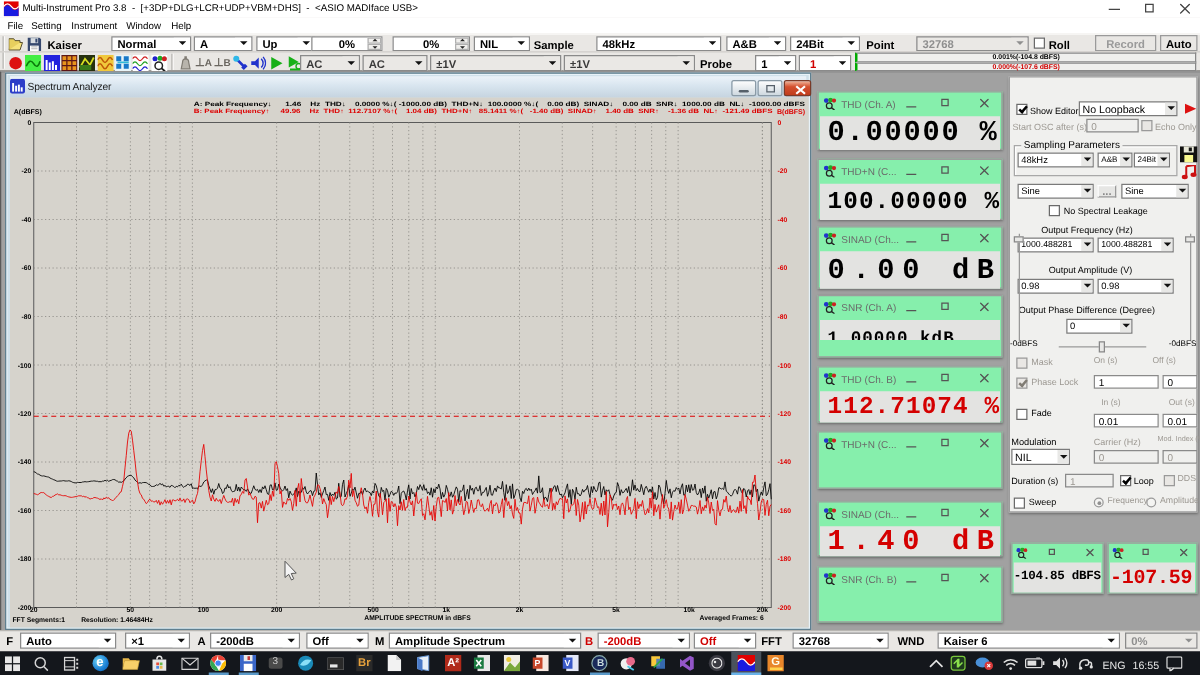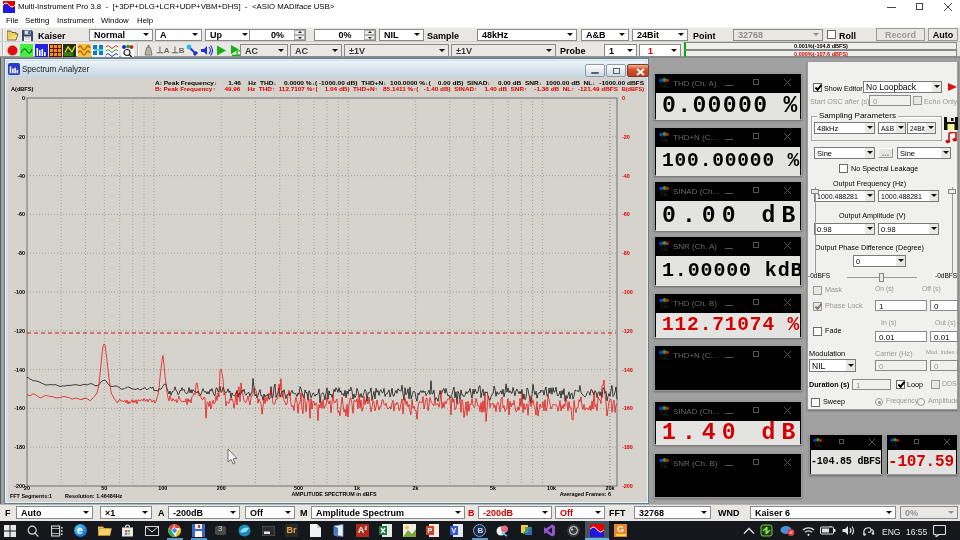--- a/index.html
+++ b/index.html
@@ -22,21 +22,21 @@
 .spin b.u:after{top:0;border-bottom-color:#222;border-top-width:0}
 .spin b.d:after{top:1px;border-top-color:#222;border-bottom-width:0}
 .btn{position:absolute;background:#e9e7e4;border:1px solid #9a9a9a;font-size:9px;font-weight:bold;text-align:center;color:#000}
 .ck{position:absolute;width:9px;height:9px;background:#fff;border:1px solid #6a6a6a}
 .ck.g{background:#e9e7e4;border-color:#9a9a9a}
 .ck.c:after{content:"";position:absolute;left:1px;top:1px;width:5px;height:2px;border-left:2px solid #000;border-bottom:2px solid #000;transform:rotate(-50deg)}
 .ck.c.gc:after{border-color:#807c74}
 .tb2box{position:absolute;background:#fff;border:1px solid;border-color:#807c74 #fbfbf8 #fbfbf8 #807c74;box-shadow:inset 1px 1px 0 #5a5751;font-size:8px;padding:1px 0 0 3px;color:#000}
 .glbl{position:absolute;font-size:8px;color:#000;white-space:nowrap}
 .glbl.g{color:#9c9892}
-.mwin{position:absolute;background:#000000;border:1px solid #9c9c9c;box-shadow:0 1px 2px rgba(0,0,0,.35)}
+.mwin{position:absolute;background:#86efac;border:1px solid #9c9c9c;box-shadow:0 1px 2px rgba(0,0,0,.35)}
 .mb{position:absolute;top:4px;color:#5a5a5a;font-size:9px;line-height:9px}
 .mval{position:absolute;left:1px;right:1px;bottom:1px;background:#e3e3e1;font-family:"Liberation Mono",monospace;font-weight:bold;white-space:nowrap;overflow:hidden}
 .ic13{position:absolute;width:13px;height:13px}
 svg text{font-family:"Liberation Sans",sans-serif}
 </style></head><body>
 
 <div class="abs" style="left:0;top:0;width:960px;height:14px;background:#fff">
  <svg class="abs" style="left:3px;top:1px" width="12" height="12">
       <rect x="0" y="0" width="12" height="12" fill="#e10000"></rect>
       <path d="M0 12 L0 5 Q3 1 6 5 Q9 9 12 5 L12 12 Z" fill="#1a1ae0"></path>
@@ -361,21 +361,21 @@
       <circle cx="8.2" cy="2.4" r="1.7" fill="#cc2222"></circle>
       <circle cx="4.4" cy="6.6" r="2.3" fill="none" stroke="#222" stroke-width="1"></circle>
       <path d="M6.2 8.2 L8.6 10" stroke="#222" stroke-width="1.2"></path>
     </svg>
     <span class="abs" style="left:18px;top:5px;font-size:8px;color:#6a6a6a">SNR (Ch. A)</span>
 <div class="mb" style="left:70px;width:8px;border-top:1px solid #555;top:11px"></div>
 <div class="abs" style="left:98px;top:5px;width:6px;height:6px;border:1px solid #555"></div>
 <svg class="abs" style="left:129px;top:5px" width="7" height="7">
       <path d="M0 0 L7 7 M7 0 L0 7" stroke="#555" stroke-width="1"></path>
     </svg>
-<div class="mval" style="top:19px;height:30px;font-size:20px;letter-spacing:0.85px;line-height:30px;padding-left:6px;color:#000">1.00000 kdB</div>
+<div class="mval" style="top:19px;height:16px;font-size:14px;letter-spacing:0.85px;line-height:30px;padding-left:6px;color:#000">1.00000 kdB</div>
 </div>
 <div class="mwin" style="left:654px;top:293px;width:148px;height:45px">
 <svg class="abs" style="left:4px;top:4px" width="10" height="10" viewBox="0 0 10 10">
       <circle cx="2" cy="2.4" r="1.9" fill="#2233cc"></circle>
       <circle cx="5.4" cy="2" r="1.9" fill="#22aa22"></circle>
       <circle cx="8.2" cy="2.4" r="1.7" fill="#cc2222"></circle>
       <circle cx="4.4" cy="6.6" r="2.3" fill="none" stroke="#222" stroke-width="1"></circle>
       <path d="M6.2 8.2 L8.6 10" stroke="#222" stroke-width="1.2"></path>
     </svg>
     <span class="abs" style="left:18px;top:5px;font-size:8px;color:#6a6a6a">THD (Ch. B)</span>
@@ -557,21 +557,21 @@
     <div class="tb2box" style="left:122px;top:269px;width:28px;height:11px;color:#000;background:#fff;border:1px solid #8a8a8a;box-shadow:none;font-size:8px">0.01</div>
     <span class="glbl" style="left:1px;top:287px;font-size:7.4px;">Modulation</span>
     <span class="glbl g" style="left:67px;top:287px;font-size:7.2px;">Carrier (Hz)</span>
     <span class="glbl g" style="left:118px;top:287px;font-size:5.8px;">Mod. Index (%)</span>
     <div class="cb" style="left:1px;top:297px;width:47px;height:13px;font-weight:normal;font-size:8.5px;background:#fff;border-color:#7a7a7a;box-shadow:none;border:1px solid #7a7a7a">
       <span style="left:2px">NIL</span>
       <i style="width:9px;background:#e8e8e6;border-color:#f8f8f8 #9a9a9a #9a9a9a #f8f8f8"></i>
     </div>
     <div class="tb2box" style="left:67px;top:298px;width:52px;height:11px;color:#9c9892;background:#f0f0ee;border:1px solid #8a8a8a;box-shadow:none;font-size:8px">0</div>
     <div class="tb2box" style="left:122px;top:298px;width:28px;height:11px;color:#9c9892;background:#f0f0ee;border:1px solid #8a8a8a;box-shadow:none;font-size:8px">0</div>
-    <span class="glbl" style="left:1px;top:318px;font-size:7.2px;font-weight:bold;">Duration (s)</span>
+    <span class="glbl" style="left:1px;top:318px;font-size:7.2px;">Duration (s)</span>
     <div class="tb2box" style="left:44px;top:317px;width:39px;height:11px;color:#9c9892;background:#f0f0ee;border:1px solid #8a8a8a;box-shadow:none;font-size:8px">1</div>
     <div class="ck c" style="left:88px;top:318px"></div>
     <span class="glbl" style="left:99px;top:318px;font-size:7.2px;">Loop</span>
     <div class="ck g" style="left:123px;top:318px"></div>
     <span class="glbl g" style="left:134px;top:318px;font-size:7px;">DDS</span>
     <div class="ck" style="left:3px;top:336px"></div>
     <span class="glbl" style="left:15px;top:335px;font-size:7.2px;">Sweep</span>
     <div class="abs" style="left:67px;top:336px;width:8px;height:8px;border:1px solid #999;border-radius:50%;background:#f4f4f2">
       <div class="abs" style="left:2px;top:2px;width:3px;height:3px;border-radius:50%;background:#909090"></div>
     </div>

